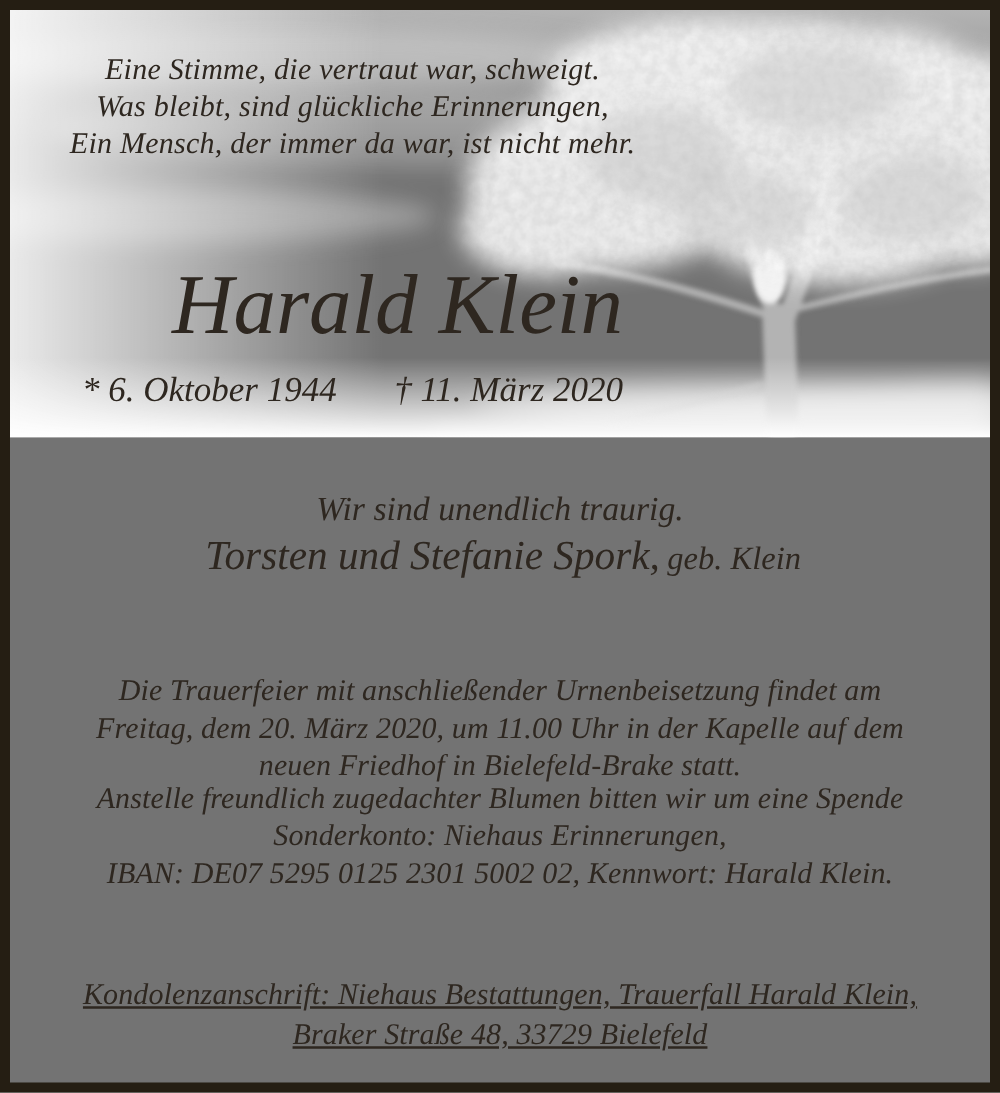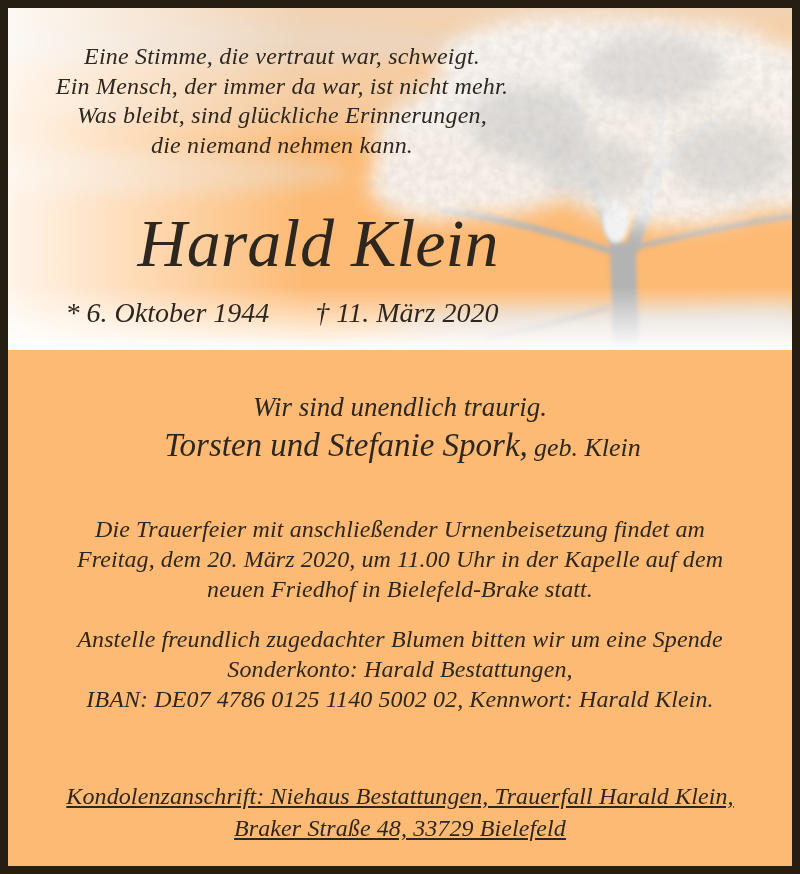--- a/index.html
+++ b/index.html
@@ -10,21 +10,21 @@
     background: #ffffff;
     overflow: hidden;
   }
   .frame {
     position: absolute;
     inset: 0;
     width: 800px;
     height: 874px;
     box-sizing: border-box;
     border: 8px solid var(--border-color, #251e13);
-    background: #fdba74;
+    background: #737373;
     font-family: "Liberation Serif", "DejaVu Serif", serif;
     font-style: italic;
     color: var(--text-color, #2e2720);
   }
   .photo {
     position: absolute;
     left: 0;
     top: 0;
     width: 784px;
     height: 342px;
@@ -78,21 +78,21 @@
     font-size: 26px;
     margin-left: 6px;
   }
   .para {
     left: 0;
     width: 784px;
     font-size: 24px;
     line-height: 30px;
     letter-spacing: 0.1px;
   }
-  .funeral    { top: 506px; }
+  .funeral    { top: 530px; }
   .donation   { top: 616px; font-style: italic; }
   .condolence { top: 772px; line-height: 32px; text-decoration: underline; }
 </style>
 </head>
 <body>
 
 <div class="frame">
 
   <svg class="photo" viewBox="0 0 784 342" preserveAspectRatio="none" aria-hidden="true">
     <defs>
@@ -173,23 +173,22 @@
       <ellipse cx="722" cy="150" rx="58" ry="36" fill="#c3c3c3" opacity="0.45"></ellipse>
       <ellipse cx="585" cy="160" rx="55" ry="30" fill="#bdbdbd" opacity="0.4"></ellipse>
     </g>
 
     <rect x="0" y="0" width="300" height="342" fill="url(#leftfade)"></rect>
     <rect x="0" y="278" width="784" height="64" fill="url(#bottomfade)"></rect>
   </svg>
 
   <div class="textblock poem">
     <div>Eine Stimme, die vertraut war, schweigt.</div>
+    <div>Was bleibt, sind glückliche Erinnerungen,</div>
     <div>Ein Mensch, der immer da war, ist nicht mehr.</div>
-    <div>Was bleibt, sind glückliche Erinnerungen,</div>
-    <div>die niemand nehmen kann.</div>
   </div>
 
   <div class="textblock name">Harald Klein</div>
   <div class="textblock dates">
     <span class="birth">* 6. Oktober 1944</span><span class="death">† 11. März 2020</span>
   </div>
 
   <div class="textblock grief">Wir sind unendlich traurig.</div>
 
   <div class="textblock mourners">
@@ -197,22 +196,22 @@
   </div>
 
   <div class="textblock para funeral">
     <div>Die Trauerfeier mit anschließender Urnenbeisetzung findet am</div>
     <div>Freitag, dem 20. März 2020, um 11.00 Uhr in der Kapelle auf dem</div>
     <div>neuen Friedhof in Bielefeld-Brake statt.</div>
   </div>
 
   <div class="textblock para donation">
     <div>Anstelle freundlich zugedachter Blumen bitten wir um eine Spende</div>
-    <div>Sonderkonto: Harald Bestattungen,</div>
-    <div>IBAN: DE07 4786 0125 1140 5002 02, Kennwort: Harald Klein.</div>
+    <div>Sonderkonto: Niehaus Erinnerungen,</div>
+    <div>IBAN: DE07 5295 0125 2301 5002 02, Kennwort: Harald Klein.</div>
   </div>
 
   <div class="textblock para condolence">
     <div>Kondolenzanschrift: Niehaus Bestattungen, Trauerfall Harald Klein,</div>
     <div>Braker Straße 48, 33729 Bielefeld</div>
   </div>
 
 </div>
 
 </body></html>

